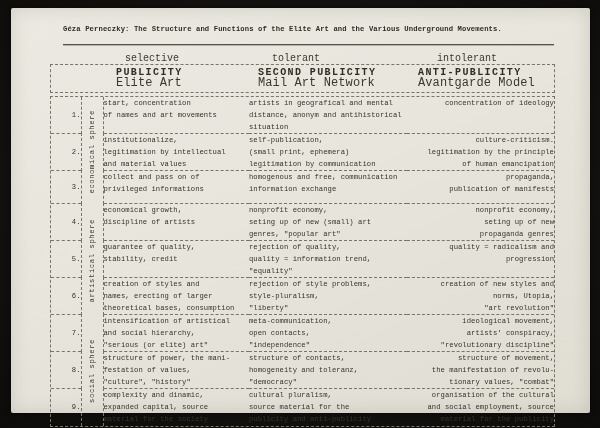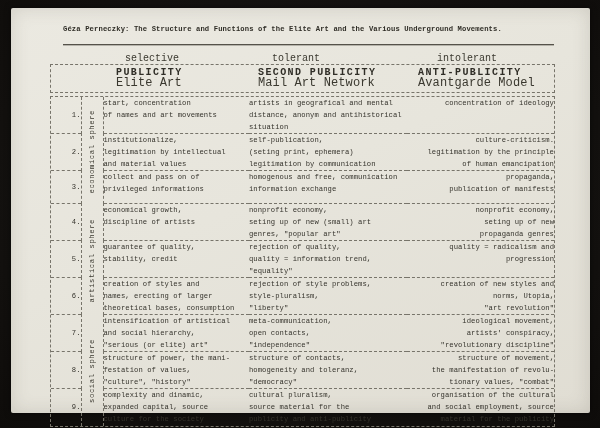--- a/index.html
+++ b/index.html
@@ -136,21 +136,21 @@
 distance, anonym and antihistorical
 situation</td>
             <td class="cell c-anti">concentration of ideology</td>
           </tr>
           <tr class="t-row">
             <td class="c-num">2.</td>
             <td class="cell c-pub">institutionalize,
 legitimation by intellectual
 and material values</td>
             <td class="cell c-sec">self-publication,
-(seting print, ephemera)
+(small print, ephemera)
 legitimation by communication</td>
             <td class="cell c-anti">culture-criticism.
 legitimation by the principle
 of human emancipation</td>
           </tr>
           <tr class="t-row">
             <td class="c-num">3.</td>
             <td class="cell c-pub">collect and pass on of
 privileged informations</td>
             <td class="cell c-sec">homogenous and free, communication
@@ -212,21 +212,21 @@
 homogeneity and toleranz,
 "democracy"</td>
             <td class="cell c-anti">structure of movement,
 the manifestation of revolu-
 tionary values, "combat"</td>
           </tr>
           <tr class="t-row r9">
             <td class="c-num">9.</td>
             <td class="cell c-pub">complexity and dinamic,
 expanded capital, source
-culture for the society</td>
+material for the society</td>
             <td class="cell c-sec">cultural pluralism,
 source material for the
 publicity and anti-publicity</td>
             <td class="cell c-anti">organisation of the cultural
 and social employment, source
 material for the publicity</td>
           </tr>
         </tbody>
       </table>
     </div>

